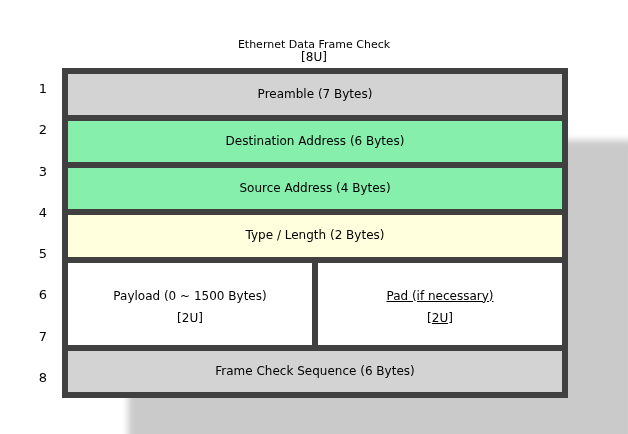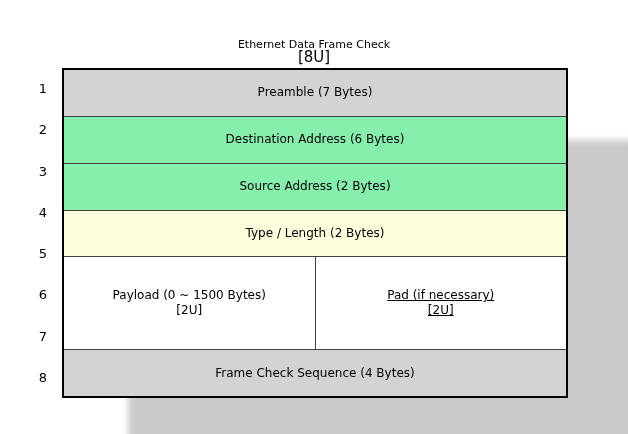--- a/index.html
+++ b/index.html
@@ -31,21 +31,21 @@
     line-height: 13px;
   }
   .title-main {
     display: block;
     font-size: 11px;
     color: #000000;
     letter-spacing: 0px;
   }
   .title-sub {
     display: block;
-    font-size: 15px;
+    font-size: 12px;
     color: #000000;
   }
 
   
   .diagram {
     position: absolute;
     left: 62px;
     top: 68px;
     width: 506px;
     height: 330px;
@@ -70,40 +70,41 @@
     width: 506px;
     height: 330px;
     border-collapse: collapse;
     table-layout: fixed;
     background: #ffffff;
     border: 2px solid #000000;
     z-index: 1;
   }
 
   .frame-table td {
-    border: 1px solid #404040;
+    border: 6px solid #404040;
     text-align: center;
     vertical-align: middle;
     font-size: 12px;
     color: #000000;
     padding: 0;
     line-height: 15px;
     height: 41px;
   }
 
   .cell-gray    { background: #d3d3d3; }
   .cell-blue    { background: #86efac; }
   .cell-yellow  { background: #ffffdd; }
   .cell-white   { background: #ffffff; }
 
   .cell-split-left  { width: 253px; }
   .cell-split-right { width: 253px; }
 
   .sub-line {
     display: block;
+    margin-top: 7px;
   }
 
   
   .row-numbers {
     position: absolute;
     left: 30px;
     top: 68px;
     width: 26px;
     height: 330px;
     z-index: 2;
@@ -142,35 +143,35 @@
 
     <table class="frame-table">
       <tbody>
         <tr>
           <td class="cell-gray" colspan="2">Preamble (7 Bytes)</td>
         </tr>
         <tr>
           <td class="cell-blue" colspan="2">Destination Address (6 Bytes)</td>
         </tr>
         <tr>
-          <td class="cell-blue" colspan="2">Source Address (2 Bytes)</td>
+          <td class="cell-blue" colspan="2">Source Address (4 Bytes)</td>
         </tr>
         <tr>
           <td class="cell-yellow" colspan="2">Type / Length (2 Bytes)</td>
         </tr>
         <tr>
           <td class="cell-white cell-split-left" style="height:82px;">
             <span class="sub-line">Payload (0 ~ 1500 Bytes)</span>
             <span class="sub-line">[2U]</span>
           </td>
           <td class="cell-white cell-split-right" style="height:82px;text-decoration:underline;">
             <span class="sub-line">Pad (if necessary)</span>
             <span class="sub-line">[2U]</span>
           </td>
         </tr>
         <tr>
-          <td class="cell-gray" colspan="2">Frame Check Sequence (4 Bytes)</td>
+          <td class="cell-gray" colspan="2">Frame Check Sequence (6 Bytes)</td>
         </tr>
       </tbody>
     </table>
   </div>
 
 </div>
 
 </body></html>

